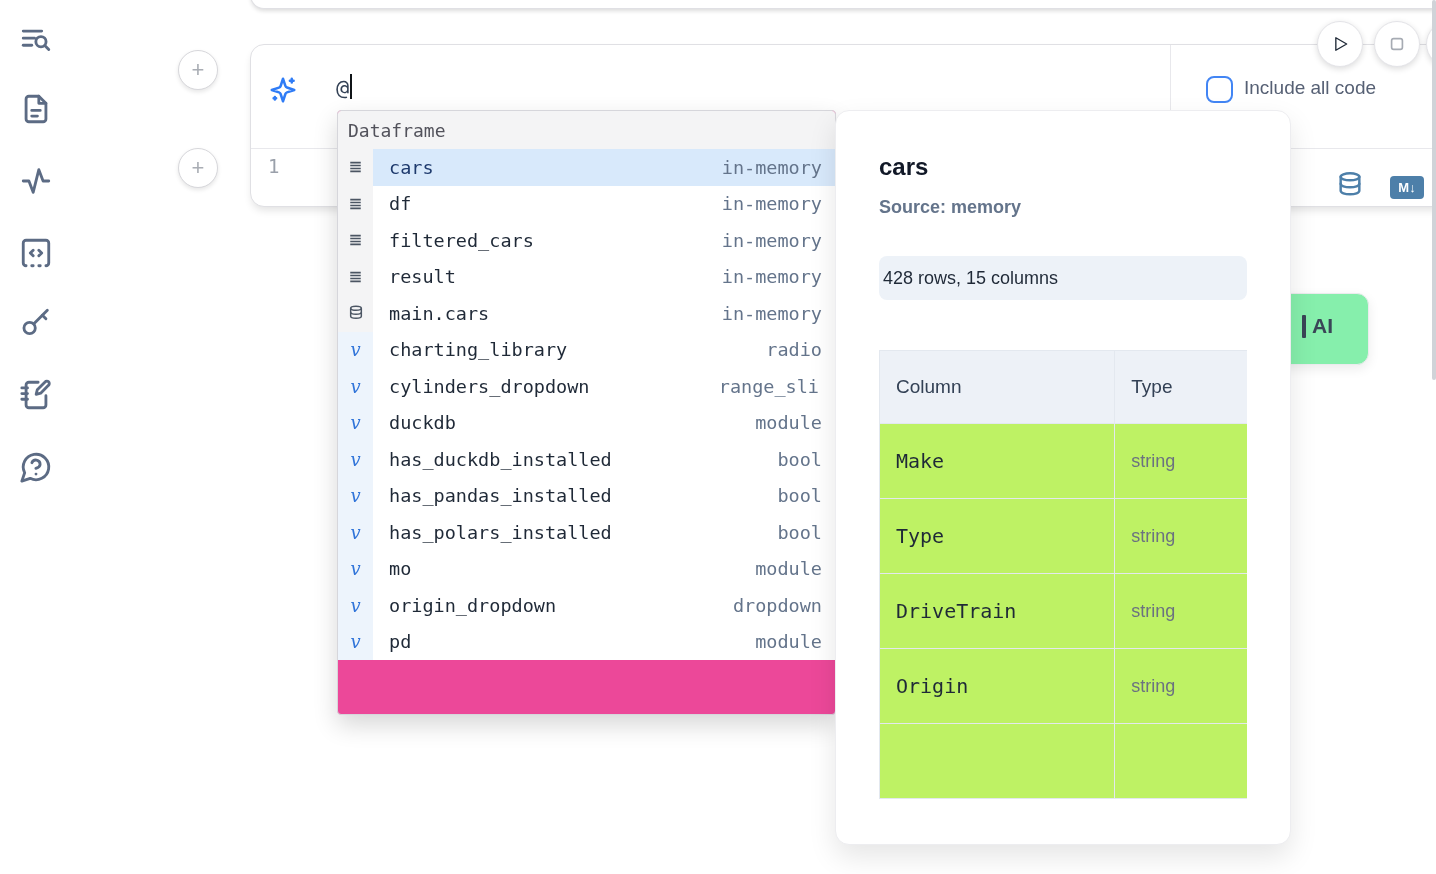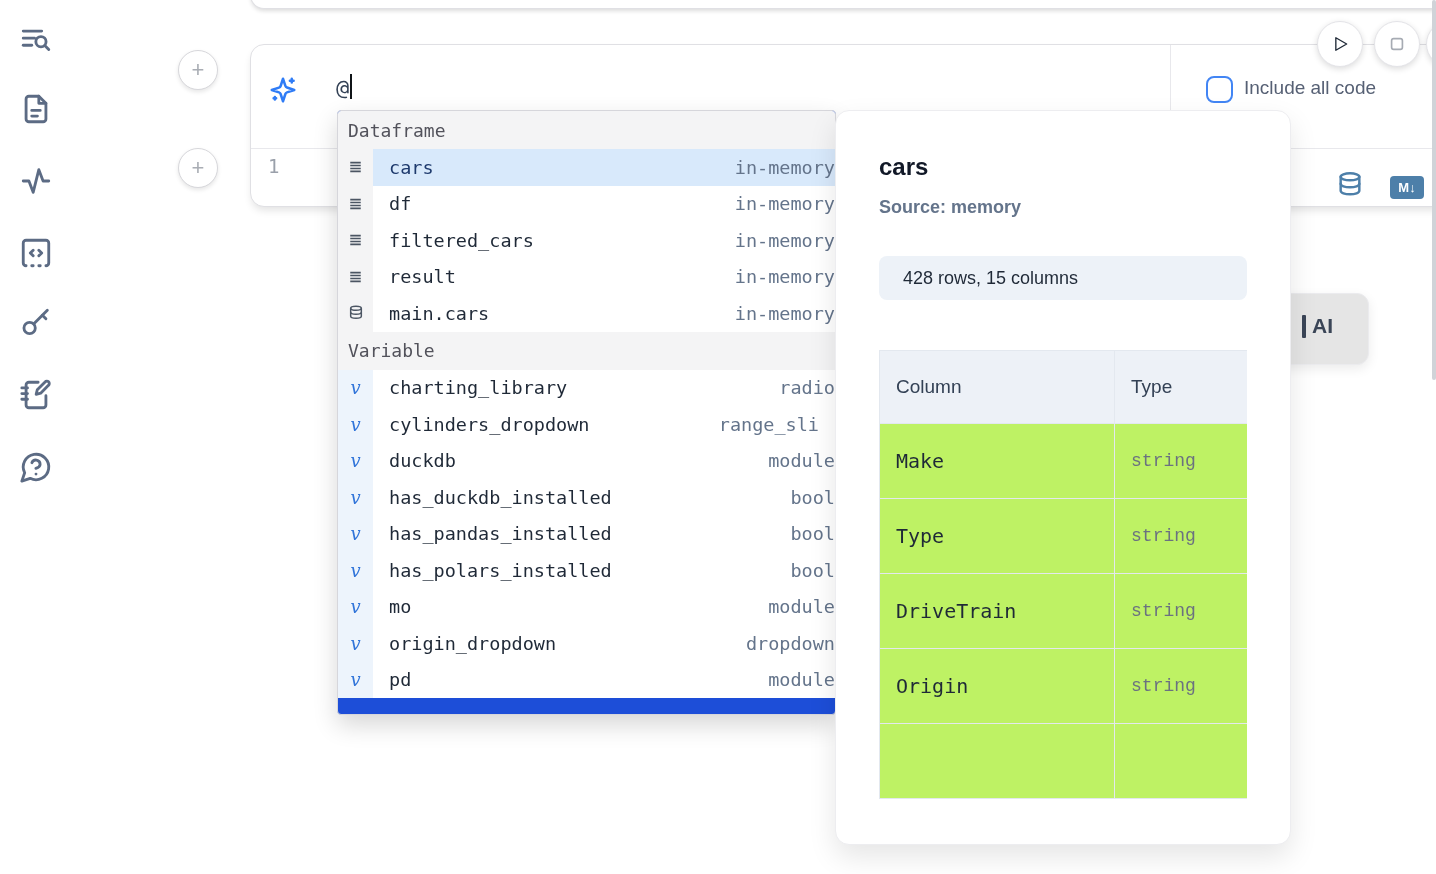--- a/index.html
+++ b/index.html
@@ -42,57 +42,57 @@
      color:#fff;font-weight:bold;font-size:13px;display:flex;align-items:center;justify-content:center;cursor:pointer;}
 
   
   .round-btn{position:absolute;top:21px;width:44px;height:44px;border-radius:50%;background:#fff;
      border:1px solid #e4e4e8;box-shadow:0 2px 6px rgba(0,0,0,.14);
      display:flex;align-items:center;justify-content:center;cursor:pointer;}
 
   .scroll-thumb{position:absolute;left:1432px;top:0;width:4px;height:380px;background:#d0d3d8;border-radius:2px;}
 
   
-  .ai-card{position:absolute;left:1240px;top:293px;width:127px;height:70px;background:#e5e5e5;
+  .ai-card{position:absolute;left:1240px;top:293px;width:127px;height:70px;background:#86efac;
      border:1px solid #ebebee;border-radius:12px;box-shadow:0 4px 12px rgba(0,0,0,.08);z-index:3;cursor:pointer;text-align:right;}
   .ai-card .txt{position:absolute;left:71px;top:20px;font-size:21px;font-weight:bold;color:#3a4557;}
   .ai-card .stem{position:absolute;left:61px;top:21px;width:3.5px;height:23px;background:#3a4557;border-radius:1px;}
 
   
-  .dropdown{position:absolute;left:337px;top:110px;width:497px;height:603px;background:#1d4ed8;
+  .dropdown{position:absolute;left:337px;top:110px;width:497px;height:603px;background:#ec4899;
      border:1px solid #d6d6db;border-radius:4px;box-shadow:0 10px 24px rgba(0,0,0,.16);
      overflow:hidden;z-index:5;display:flex;flex-direction:column;}
   .c-head{flex:none;height:38px;background:#f4f4f5;display:flex;align-items:center;
      font-family:"DejaVu Sans Mono",monospace;font-size:18px;color:#52525b;padding-left:10px;box-sizing:border-box;}
   .c-row{flex:none;height:36.5px;display:flex;align-items:center;background:#fff;cursor:pointer;
      font-family:"DejaVu Sans Mono",monospace;font-size:18.5px;}
   .c-row .gut{flex:none;width:35px;height:100%;display:flex;align-items:center;justify-content:center;background:#f4f4f5;}
   .c-row .gut.vr{background:#edf4fc;}
   .c-row .nm{margin-left:16px;color:#1f2937;white-space:nowrap;}
-  .c-row .kd{margin-left:auto;color:#64748b;white-space:nowrap;overflow:hidden;}
+  .c-row .kd{margin-left:auto;margin-right:13px;color:#64748b;white-space:nowrap;overflow:hidden;}
   .c-row.sel{background:linear-gradient(to right,#f4f4f5 35px,#d8e9fb 35px);}
   .c-row.sel .nm{color:#1e3a6d;}
   .vglyph{font-family:"DejaVu Serif",serif;font-style:italic;font-size:18px;color:#3074d9;}
   .gut-icon{color:#4b5563;}
 
   
   .panel{position:absolute;left:835px;top:110px;width:456px;height:735px;background:#fff;
      border:1px solid #ededf0;border-radius:14px;box-shadow:0 12px 28px rgba(0,0,0,.10);
      z-index:6;box-sizing:border-box;padding:42px 43px 0 43px;}
   .panel h2{margin:0;font-size:24px;color:#111827;}
   .src{margin-top:16px;font-size:18px;color:#64748b;font-weight:bold;}
   .shape-badge{margin-top:38px;height:44px;background:#edf2f8;border-radius:8px;display:flex;align-items:center;
-     padding-left:24px;font-size:18px;color:#1f2937;}
+     padding-left:4px;font-size:18px;color:#1f2937;}
   .tbl-wrap{margin-top:50px;height:470px;overflow:hidden;}
   table.schema{border-collapse:collapse;width:370px;}
   table.schema th,table.schema td{border:1px solid #e3e8ef;text-align:left;padding:0 0 0 16px;}
   table.schema th{height:72px;background:#edf1f7;font-size:19px;font-weight:normal;color:#334155;}
   table.schema td{height:74px;background:#bef264;}
   td.cname{font-family:"DejaVu Sans Mono",monospace;font-size:20px;color:#1f2937;width:220px;}
-  td.ctype{font-size:18px;color:#6b7280;width:118px;font-family:Liberation Mono, monospace;}
+  td.ctype{font-size:18px;color:#6b7280;width:118px;}
 </style>
 </head>
 <body>
 
 <div class="side-icon" style="top:24px">
   <svg viewBox="0 0 24 24" fill="none" stroke="currentColor" stroke-width="2" stroke-linecap="round" stroke-linejoin="round">
       <path d="M3 5h13M3 10h8"></path>
       <circle cx="15.5" cy="12.5" r="3.6"></circle>
       <path d="M18.2 15.2L21 18"></path>
       <path d="M3 15h6"></path>
@@ -237,21 +237,20 @@
         <svg class="gut-icon" width="16" height="16" viewBox="0 0 24 24" fill="none" stroke="currentColor" stroke-width="2.2">
           <ellipse cx="12" cy="5" rx="8" ry="3"></ellipse>
           <path d="M4 5v6c0 1.7 3.6 3 8 3s8-1.3 8-3V5"></path>
           <path d="M4 11v6c0 1.7 3.6 3 8 3s8-1.3 8-3v-6"></path>
         </svg>
       </span>
     <span class="nm">main.cars</span>
     <span class="kd">in-memory</span>
   </div>
 
-  <div class="c-head">Variable</div>
 
   <div class="c-row">
     <span class="gut vr">
         <span class="vglyph">v</span>
       </span>
     <span class="nm">charting_library</span>
     <span class="kd">radio</span>
   </div>
   <div class="c-row">
     <span class="gut vr">

